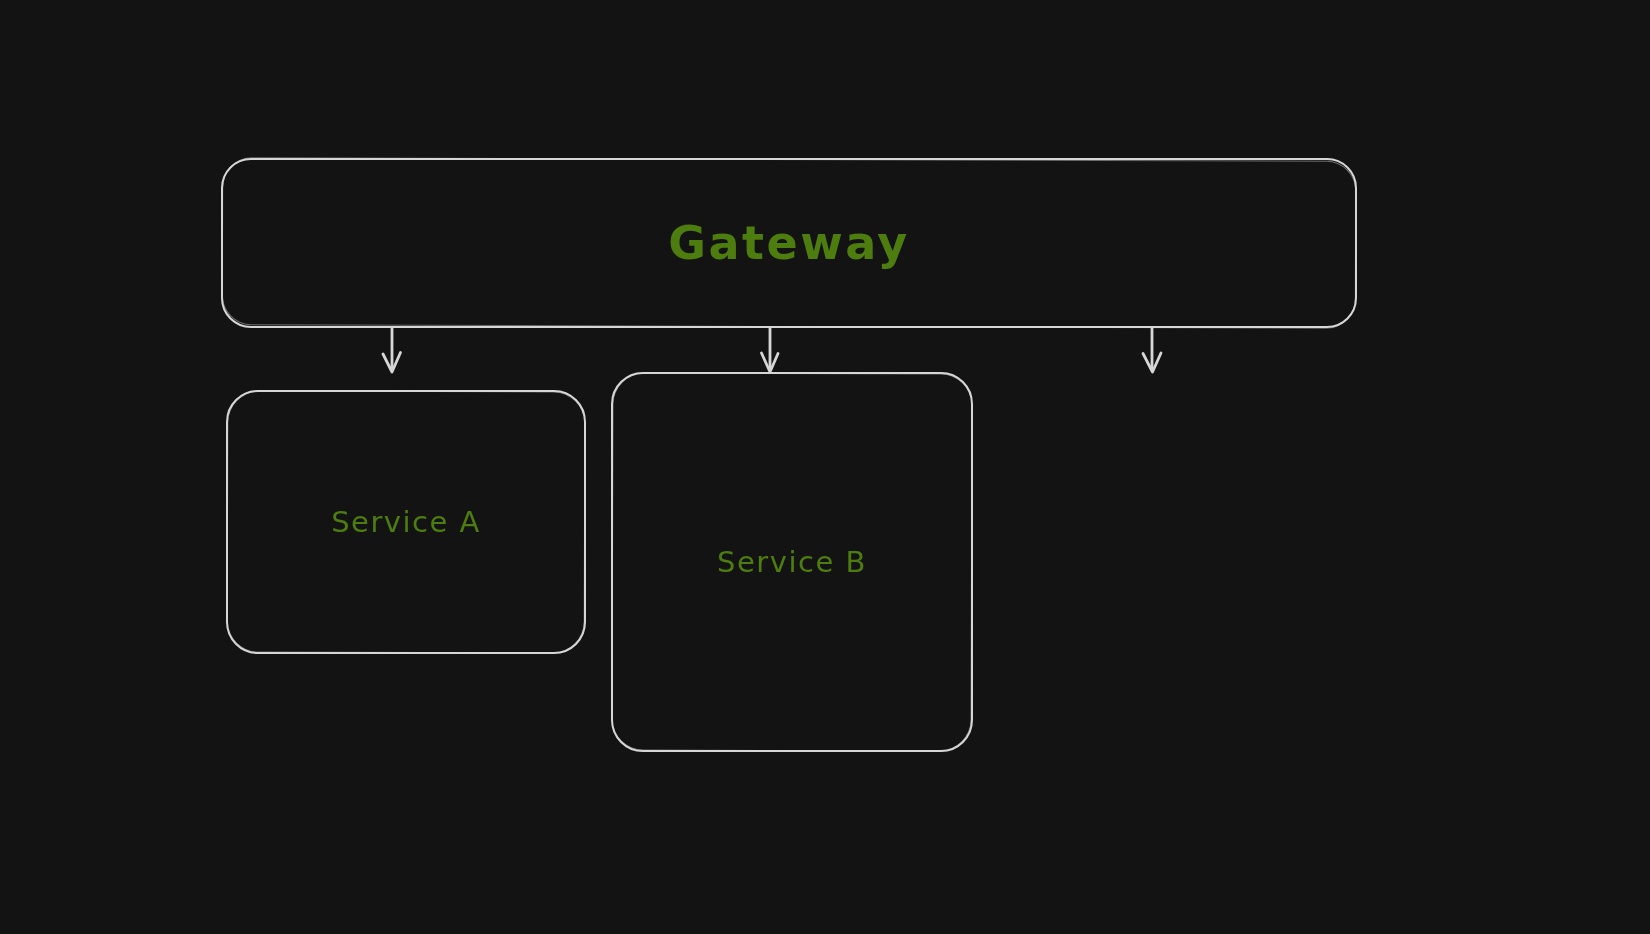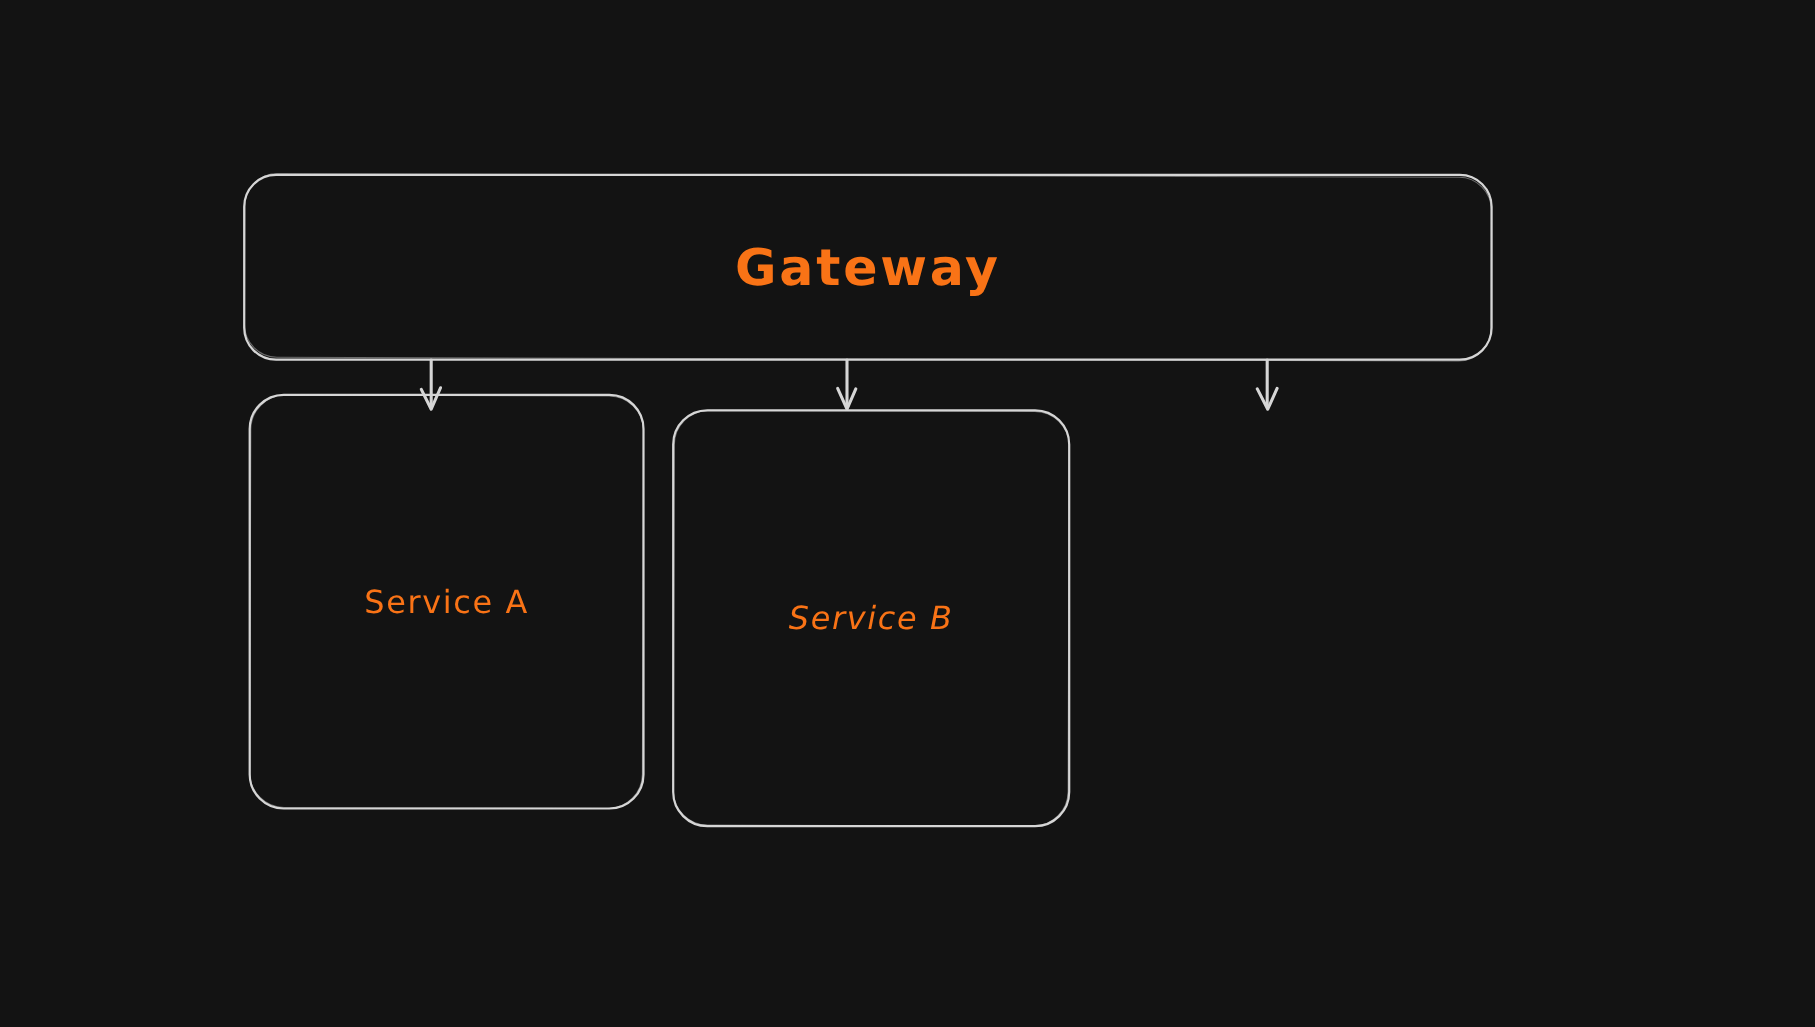--- a/index.html
+++ b/index.html
@@ -21,21 +21,21 @@
 
   
   .node {
     position: absolute;
     border: 2.6px solid #d6d6d6;
     background: transparent;
     display: flex;
     align-items: center;
     justify-content: center;
     box-sizing: border-box;
-    color: #f97316;
+    color: #4d7c0f;
   }
   
   .node::before {
     content: "";
     position: absolute;
     inset: -1px;
     border: 1.3px solid rgba(214, 214, 214, 0.45);
     border-radius: inherit;
     transform: rotate(0.18deg);
     pointer-events: none;
@@ -58,22 +58,22 @@
     top: 372px;
     width: 360px;
     height: 380px;
     border-radius: 32px;
   }
   .node-service .node-label {
     font-size: 29px;
     font-weight: 500;
     letter-spacing: 1.5px;
   }
-  .node-service-a { left: 226px; top: 358px; height: 378px; }
-  .node-service-b { left: 611px; top: 372px; width: 362px; font-style: italic; }
+  .node-service-a { left: 226px; top: 390px; height: 264px; }
+  .node-service-b { left: 611px; top: 372px; width: 362px; }
   .node-service-c { left: 1000px; top: 370px; height: 382px; border-radius: 34px; }
 
   .node-label {
     position: relative;
     white-space: nowrap;
   }
 
   .edge {
     position: absolute;
     width: 44px;

